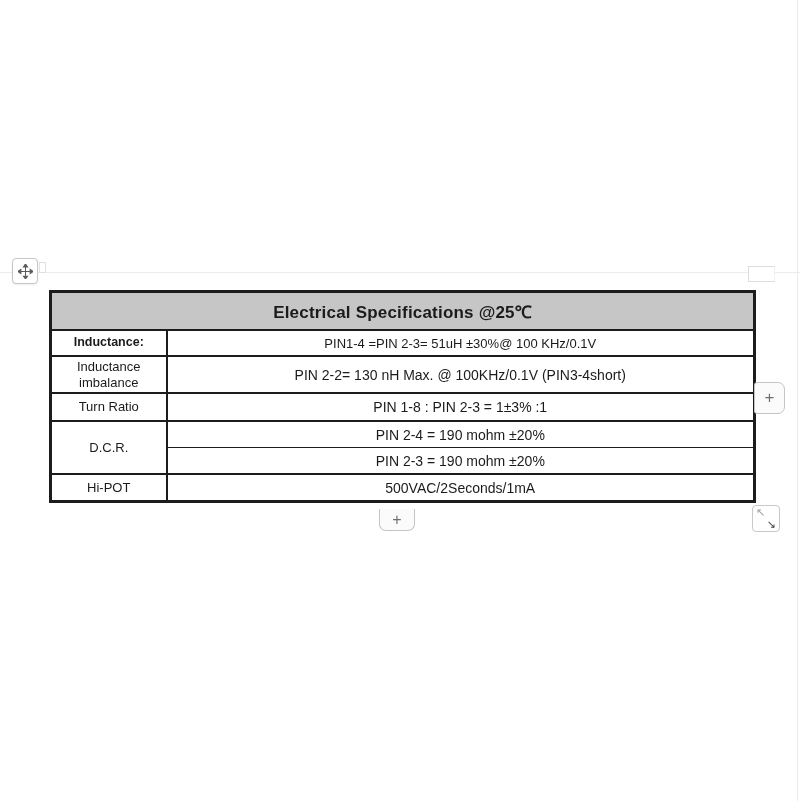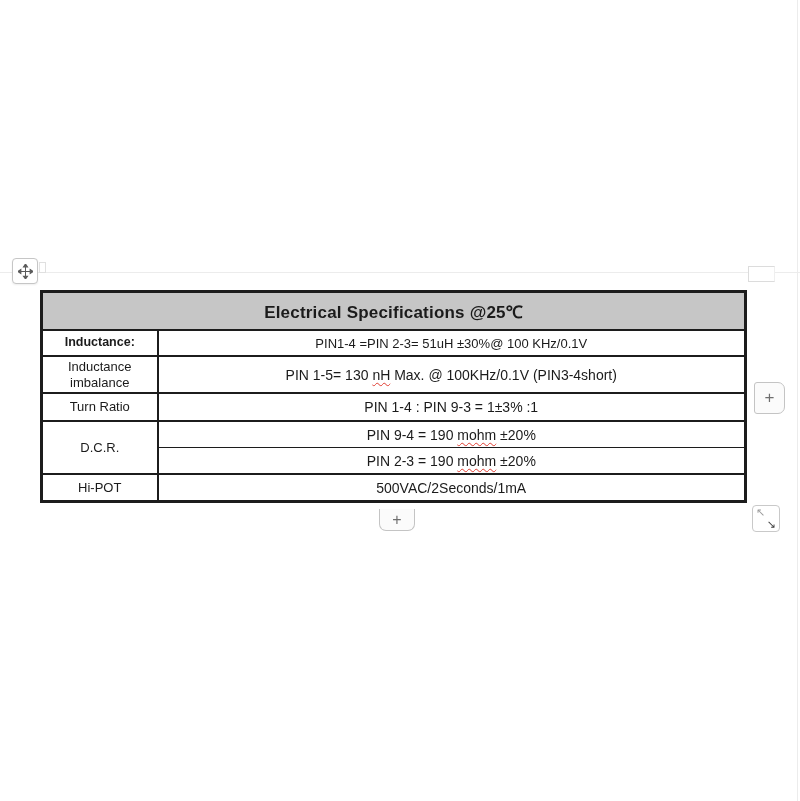--- a/index.html
+++ b/index.html
@@ -30,21 +30,21 @@
     border: 1px solid #e0e0e0; background: #fff; box-sizing: border-box;
   }
   .corner-box {
     position: absolute; left: 748px; top: 266px; width: 27px; height: 16px;
     border: 1px solid #dcdcdc; border-right-color: #efefef;
     background: #ffffff; box-sizing: border-box;
   }
 
   
   .spec-table {
-    position: absolute; left: 40px; top: 290px; width: 707px;
+    position: absolute; left: 49px; top: 290px; width: 707px;
     border-collapse: collapse; table-layout: fixed; color: #1b1b1b;
   }
   .spec-table td {
     border: 2px solid #1c1c1c;
     text-align: center; vertical-align: middle;
     padding: 0 4px; overflow: hidden;
   }
   .spec-table { border: 3px solid #1c1c1c; }
   td.title-cell {
     background: #c6c6c6; font-weight: bold; font-size: 17px;
@@ -58,21 +58,20 @@
   tr.r-imb  td { height: 35px; }
   tr.r-tr   td { height: 26px; }
   tr.r-dcr1 td { height: 25px; }
   tr.r-dcr2 td { height: 25px; }
   tr.r-pot  td { height: 25px; }
   td.dcr-split-top { border-bottom-width: 1px; }
   td.dcr-split-bottom { border-top-width: 1px; }
   col.c-label { width: 116px; }
 
   .sq {
-    text-decoration: underline;
     text-decoration-style: wavy;
     text-decoration-color: #e03c31;
     text-decoration-thickness: 1px;
     text-underline-offset: 2px;
   }
 
   
   .btn-add-col {
     position: absolute; left: 754px; top: 382px; width: 31px; height: 32px;
     border: 1px solid #c4c4c4; border-radius: 3px 7px 7px 3px;
@@ -130,29 +129,29 @@
     <tbody>
         <tr>
       <td class="title-cell" colspan="2">Electrical Specifications @25℃</td>
     </tr>
     <tr class="r-ind">
       <td class="label-cell label-small">Inductance:</td>
       <td class="value-cell value-small">PIN1-4 =PIN 2-3= 51uH ±30%@ 100 KHz/0.1V</td>
     </tr>
     <tr class="r-imb">
       <td class="label-cell">Inductance imbalance</td>
-      <td class="value-cell"><span>PIN 1-5= 130 </span><span class="sq">nH</span><span> Max. @ 100KHz/0.1V (PIN3-4short)</span></td>
+      <td class="value-cell"><span>PIN 2-2= 130 </span><span class="sq">nH</span><span> Max. @ 100KHz/0.1V (PIN3-4short)</span></td>
     </tr>
     <tr class="r-tr">
       <td class="label-cell">Turn Ratio</td>
-      <td class="value-cell">PIN 1-4 : PIN 9-3 = 1±3% :1</td>
+      <td class="value-cell">PIN 1-8 : PIN 2-3 = 1±3% :1</td>
     </tr>
     <tr class="r-dcr1">
       <td class="label-cell" rowspan="2">D.C.R.</td>
-      <td class="value-cell dcr-split-top"><span>PIN 9-4 = 190 </span><span class="sq">mohm</span><span> ±20%</span></td>
+      <td class="value-cell dcr-split-top"><span>PIN 2-4 = 190 </span><span class="sq">mohm</span><span> ±20%</span></td>
     </tr>
     <tr class="r-dcr2">
       <td class="value-cell dcr-split-bottom"><span>PIN 2-3 = 190 </span><span class="sq">mohm</span><span> ±20%</span></td>
     </tr>
     <tr class="r-pot">
       <td class="label-cell">Hi-POT</td>
       <td class="value-cell">500VAC/2Seconds/1mA</td>
     </tr>
   </tbody>
     </table>

